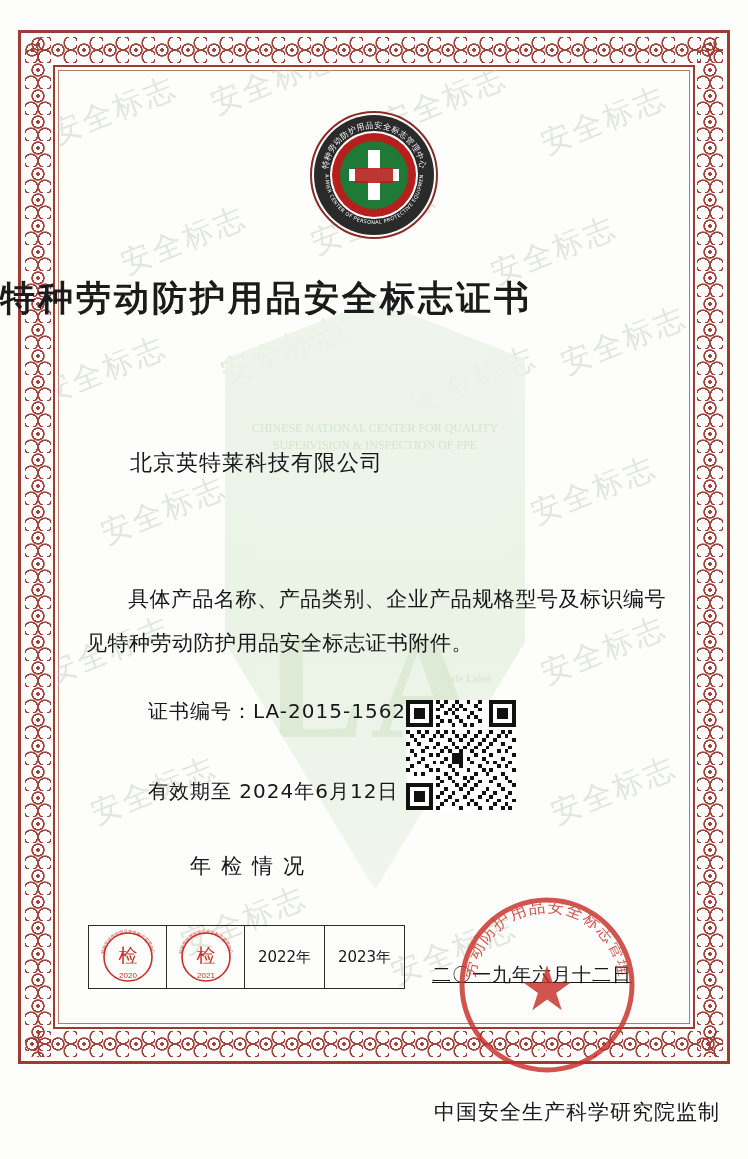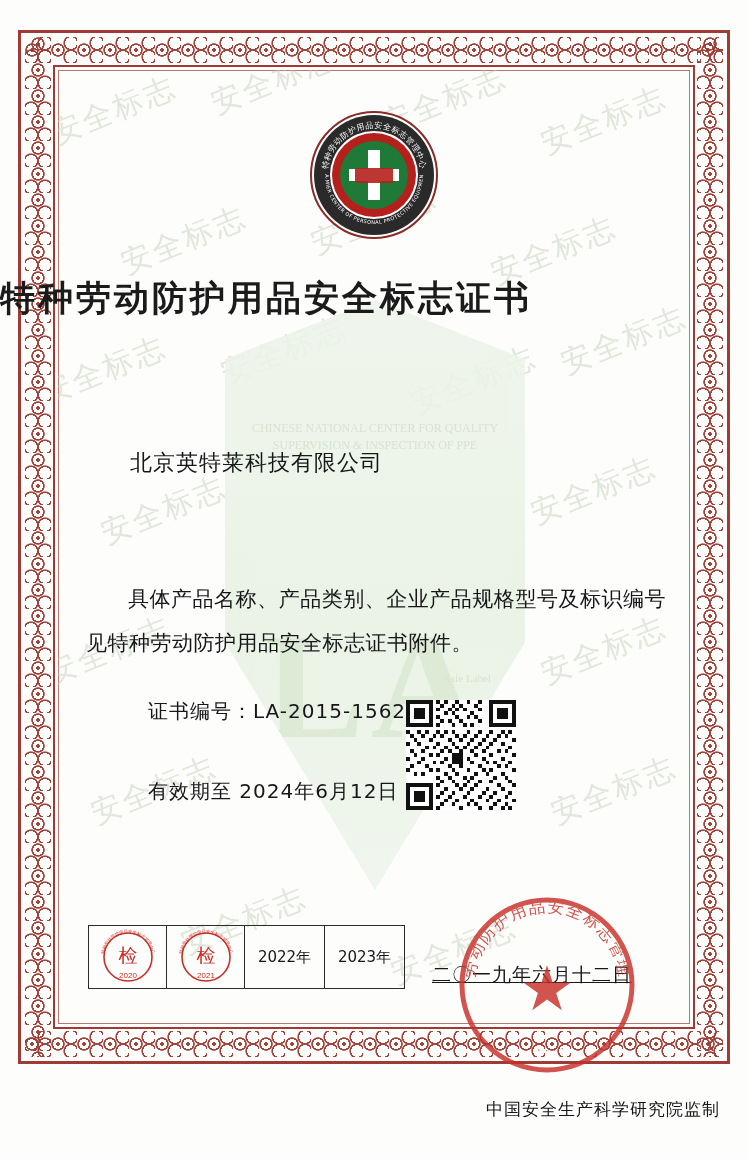--- a/index.html
+++ b/index.html
@@ -269,21 +269,21 @@
     width: 190px;
     height: 190px;
     opacity: 0.82;
   }
 
   
   .footer {
     position: absolute;
     right: 28px;
     top: 1098px;
-    font-size: 17px;
+    font-size: 21px;
     color: #17171a;
     letter-spacing: 1px;
     margin-left: 8px;
   }
 </style>
 </head>
 <body>
 
 <div class="page">
 
@@ -358,20 +358,21 @@
   </div>
 
   <div class="cert-no">
     <span>证书编号：</span><span>LA-2015-1562</span>
   </div>
 
   <div class="valid">
     <span>有效期至</span>&nbsp;<span>2024年6月12日</span>
   </div>
 
+  <div class="annual-label">年检情况</div>
 
   <div class="qr">
     <svg viewBox="0 0 29 29" width="110" height="110" shape-rendering="crispEdges" aria-hidden="true">
       <rect width="29" height="29" fill="#ffffff"></rect>
       <g fill="#111111">
         <rect x="0" y="0" width="7" height="1"></rect>
           <rect x="0" y="6" width="7" height="1"></rect>
         <rect x="0" y="0" width="1" height="7"></rect>
           <rect x="6" y="0" width="1" height="7"></rect>
         <rect x="2" y="2" width="3" height="3"></rect>

